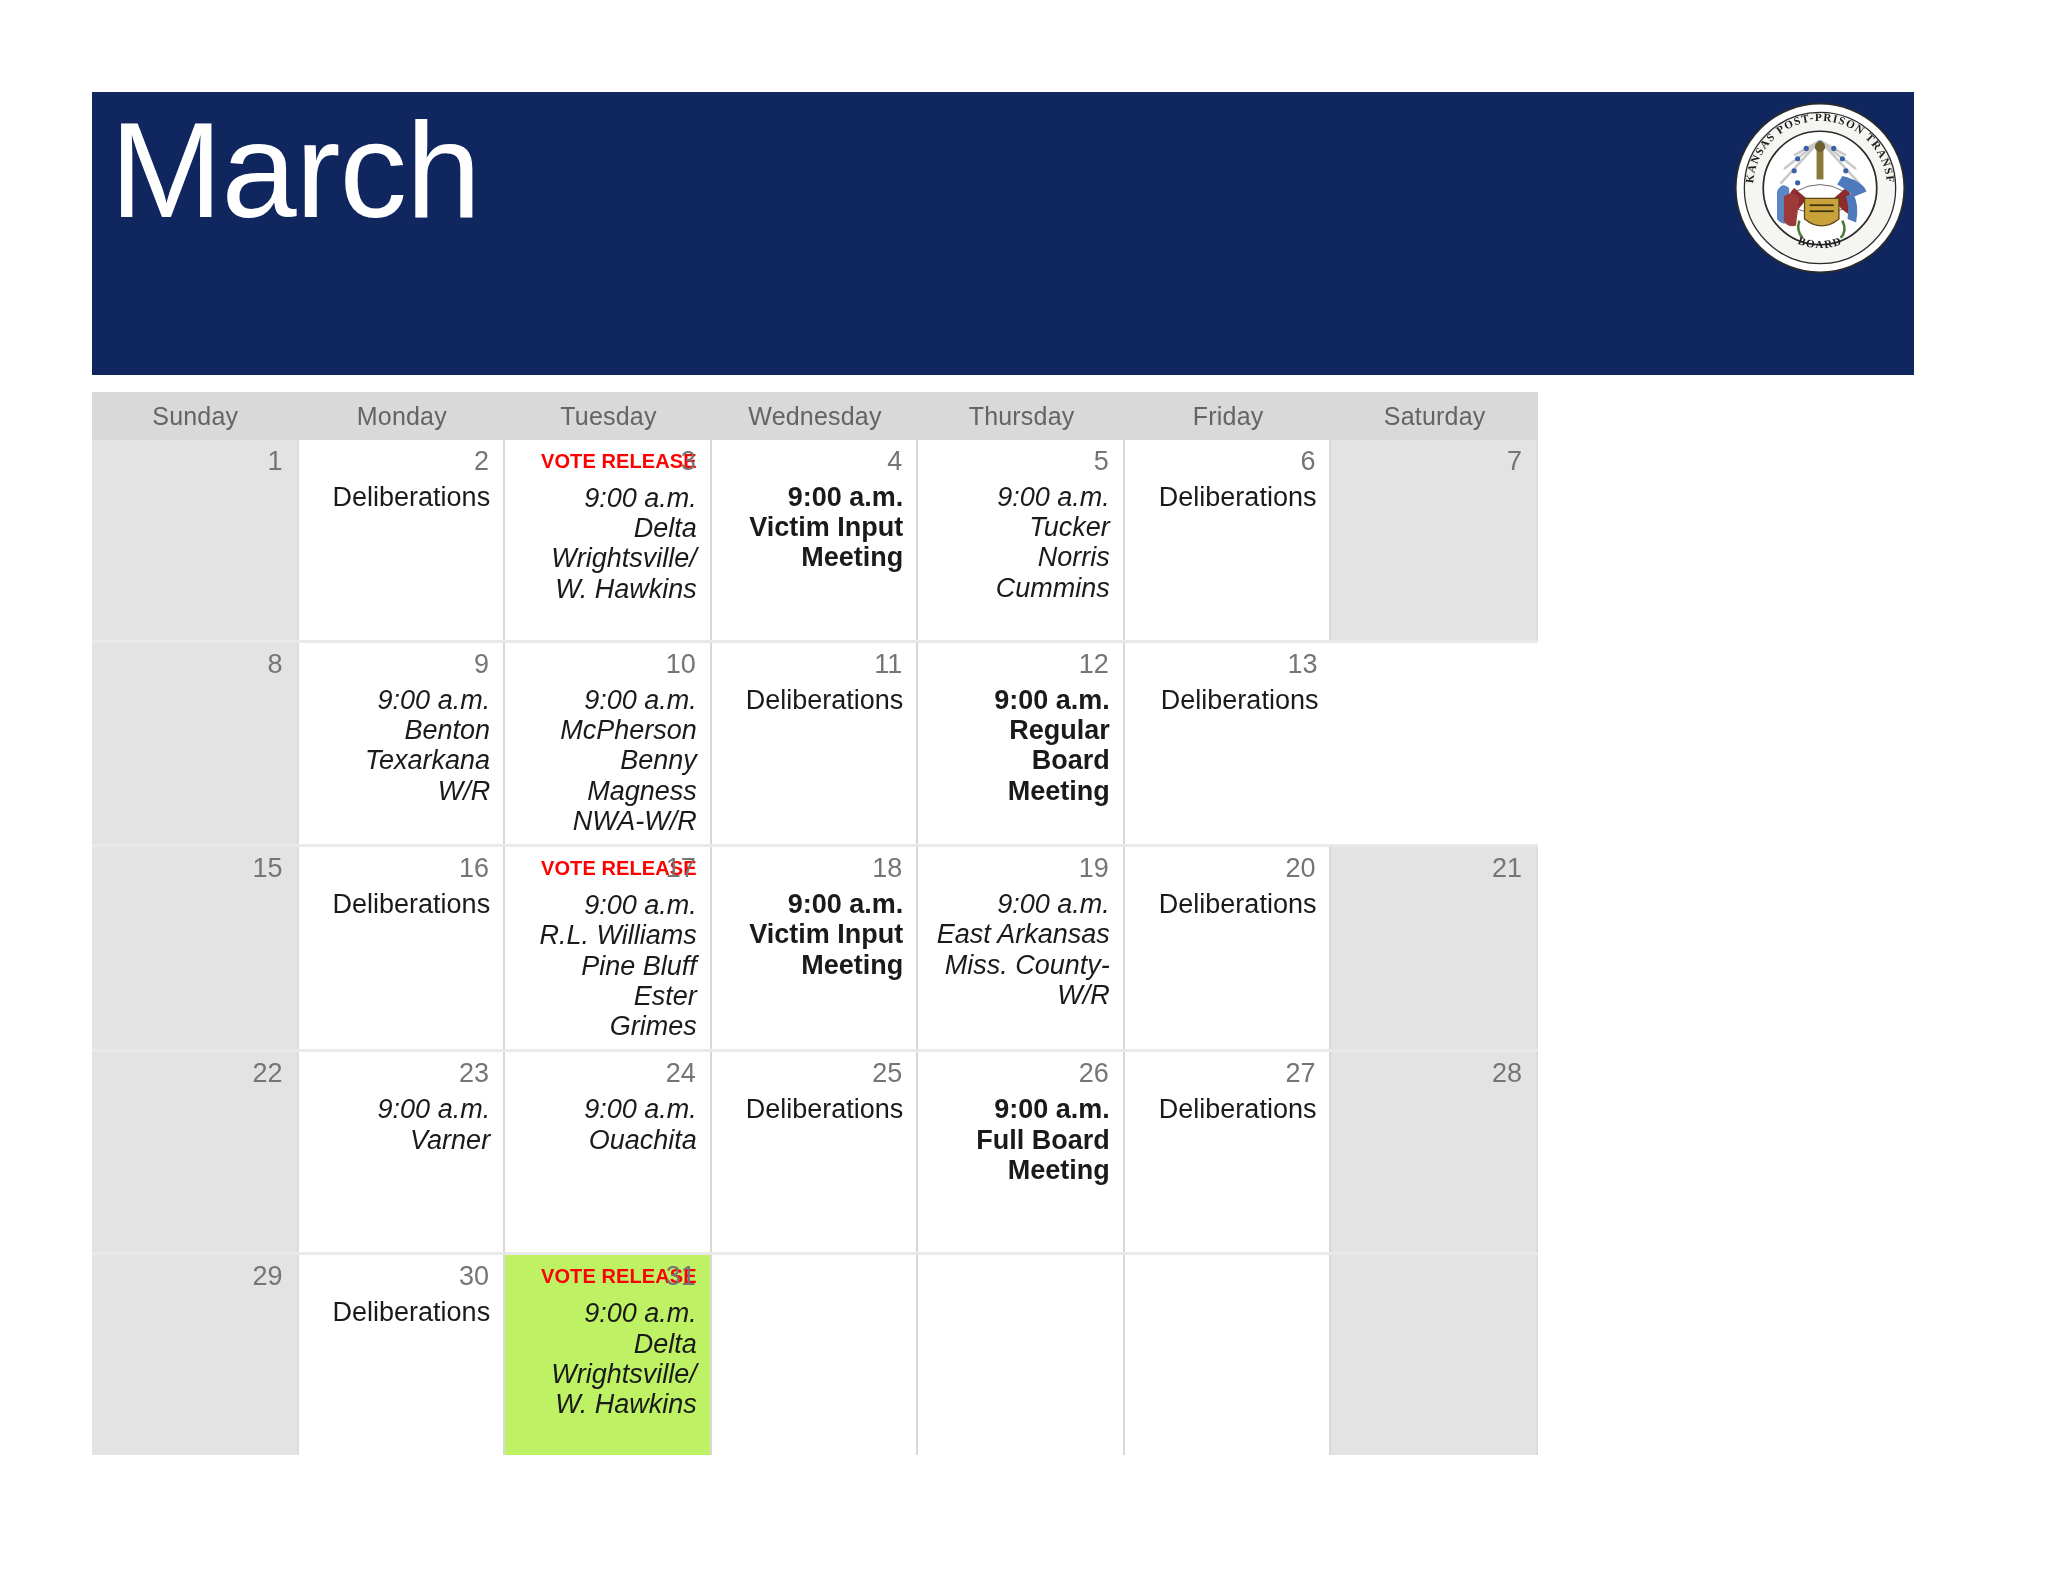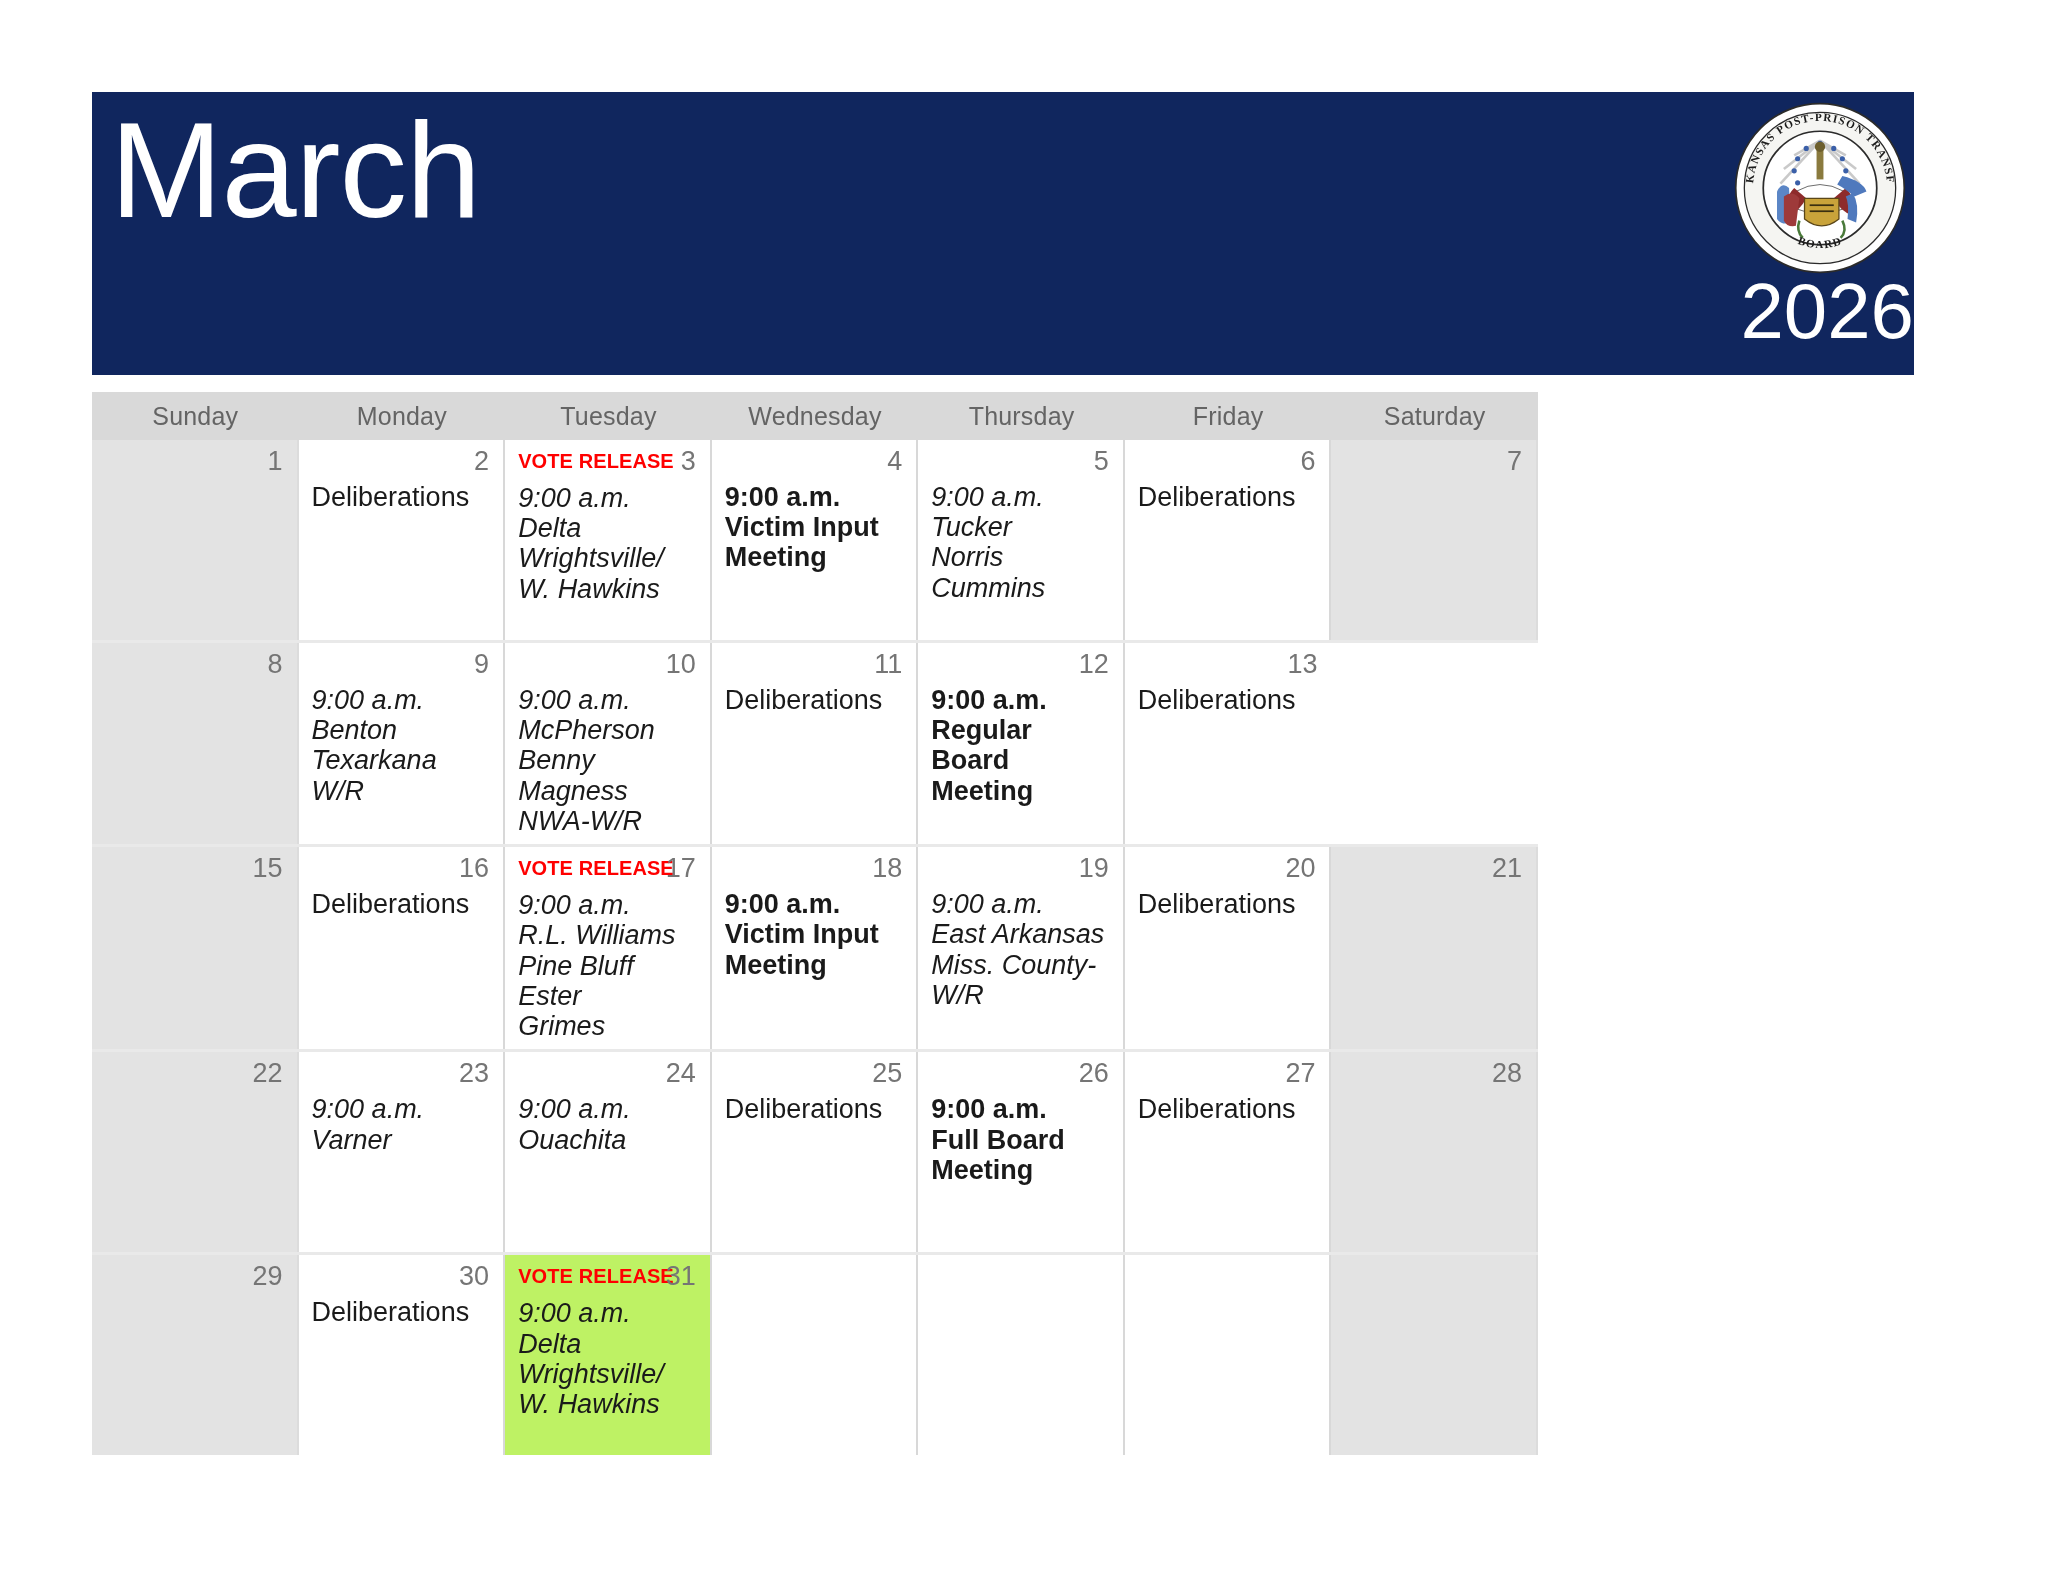--- a/index.html
+++ b/index.html
@@ -70,20 +70,21 @@
     font-weight: 400;
     font-family: "Liberation Sans", sans-serif;
   }
 
   
   .grid {
     position: absolute;
     left: 92px;
     top: 392px;
     width: 1446px;
+    text-align: right;
   }
   .weekdays {
     display: grid;
     grid-template-columns: repeat(7, 1fr);
     background: #d9d9d9;
     height: 48px;
   }
   .weekday {
     display: flex;
     align-items: center;
@@ -225,21 +226,20 @@
           <text font-family="'Liberation Serif', serif" font-size="13" font-weight="bold" fill="#1c1c1c" letter-spacing="1.5">
             <textPath href="#arcTop" startOffset="50%" text-anchor="middle">ARKANSAS POST-PRISON TRANSFER</textPath>
           </text>
           <text font-family="'Liberation Serif', serif" font-size="13" font-weight="bold" fill="#1c1c1c" letter-spacing="1.5">
             <textPath href="#arcBot" startOffset="50%" text-anchor="middle">BOARD</textPath>
           </text>
         </svg>
       </div>
     </div>
 
-    <div class="banner-year">2026</div>
   </div>
 
   <div class="grid">
     <div class="weekdays">
       <div class="weekday">Sunday</div>
       <div class="weekday">Monday</div>
       <div class="weekday">Tuesday</div>
       <div class="weekday">Wednesday</div>
       <div class="weekday">Thursday</div>
       <div class="weekday">Friday</div>

